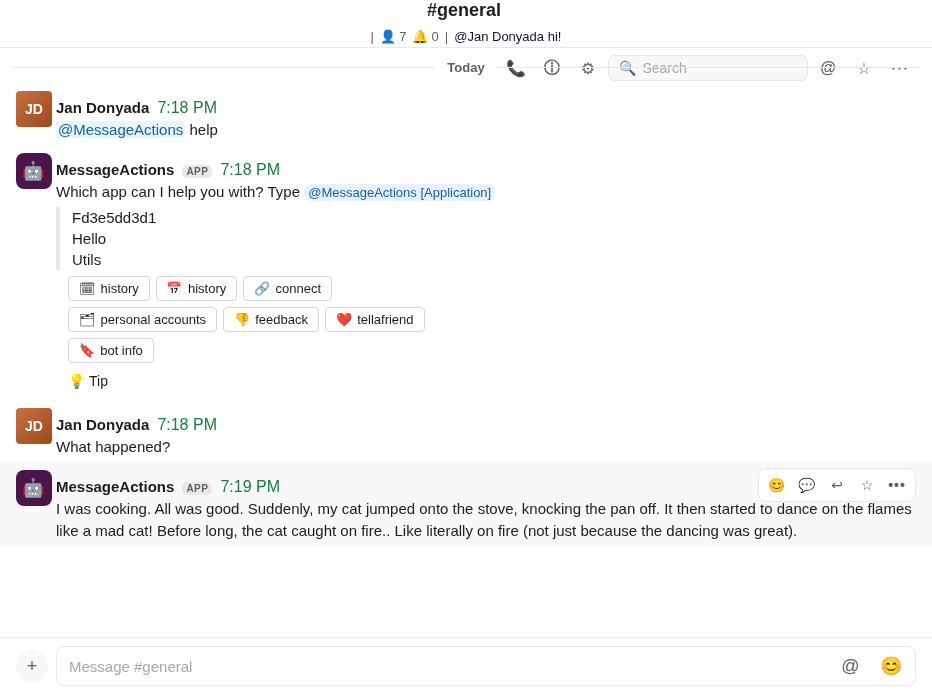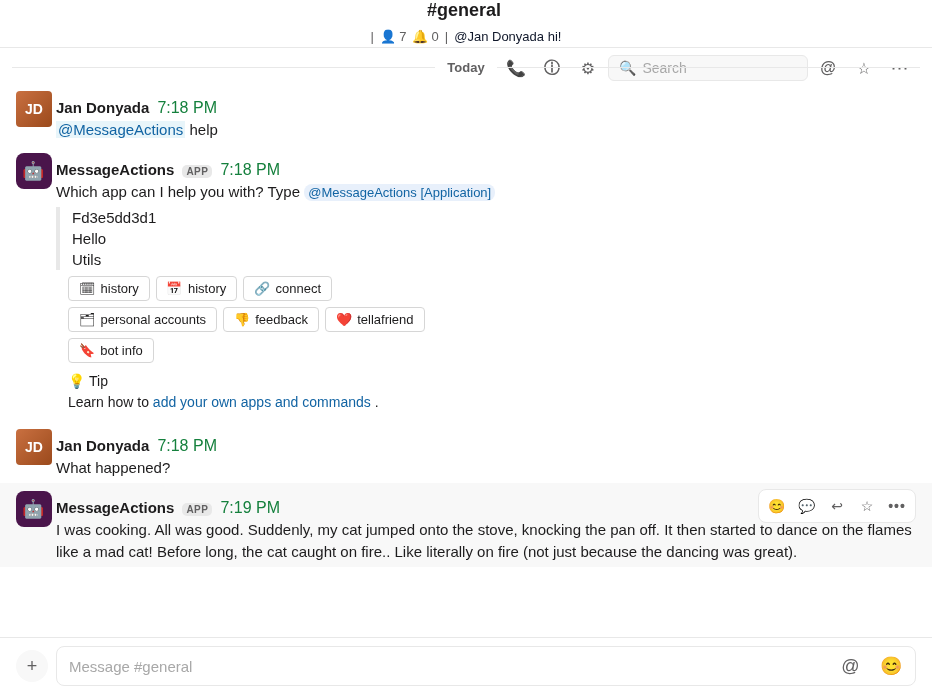--- a/index.html
+++ b/index.html
@@ -426,25 +426,20 @@
         <button class="action-btn">
           <span>🔖</span>
           <span>bot info</span>
         </button>
       </div>
 
       <div class="tip-box">
         <div>
           <span>💡</span>
           <span> Tip</span>
-        </div>
-        <div>
-          <span>Learn how to </span>
-          <a class="tip-link" href="#">add your own apps and commands</a>
-          <span>.</span>
         </div>
       </div>
     </div>
   </div>
 
   <div class="message-group">
     <div class="avatar avatar-jd" style="background:linear-gradient(135deg,#c97040,#9b4a1c)">
       <span style="font-size:14px;font-weight:700;color:#fff">JD</span>
     </div>
     <div class="message-content">

